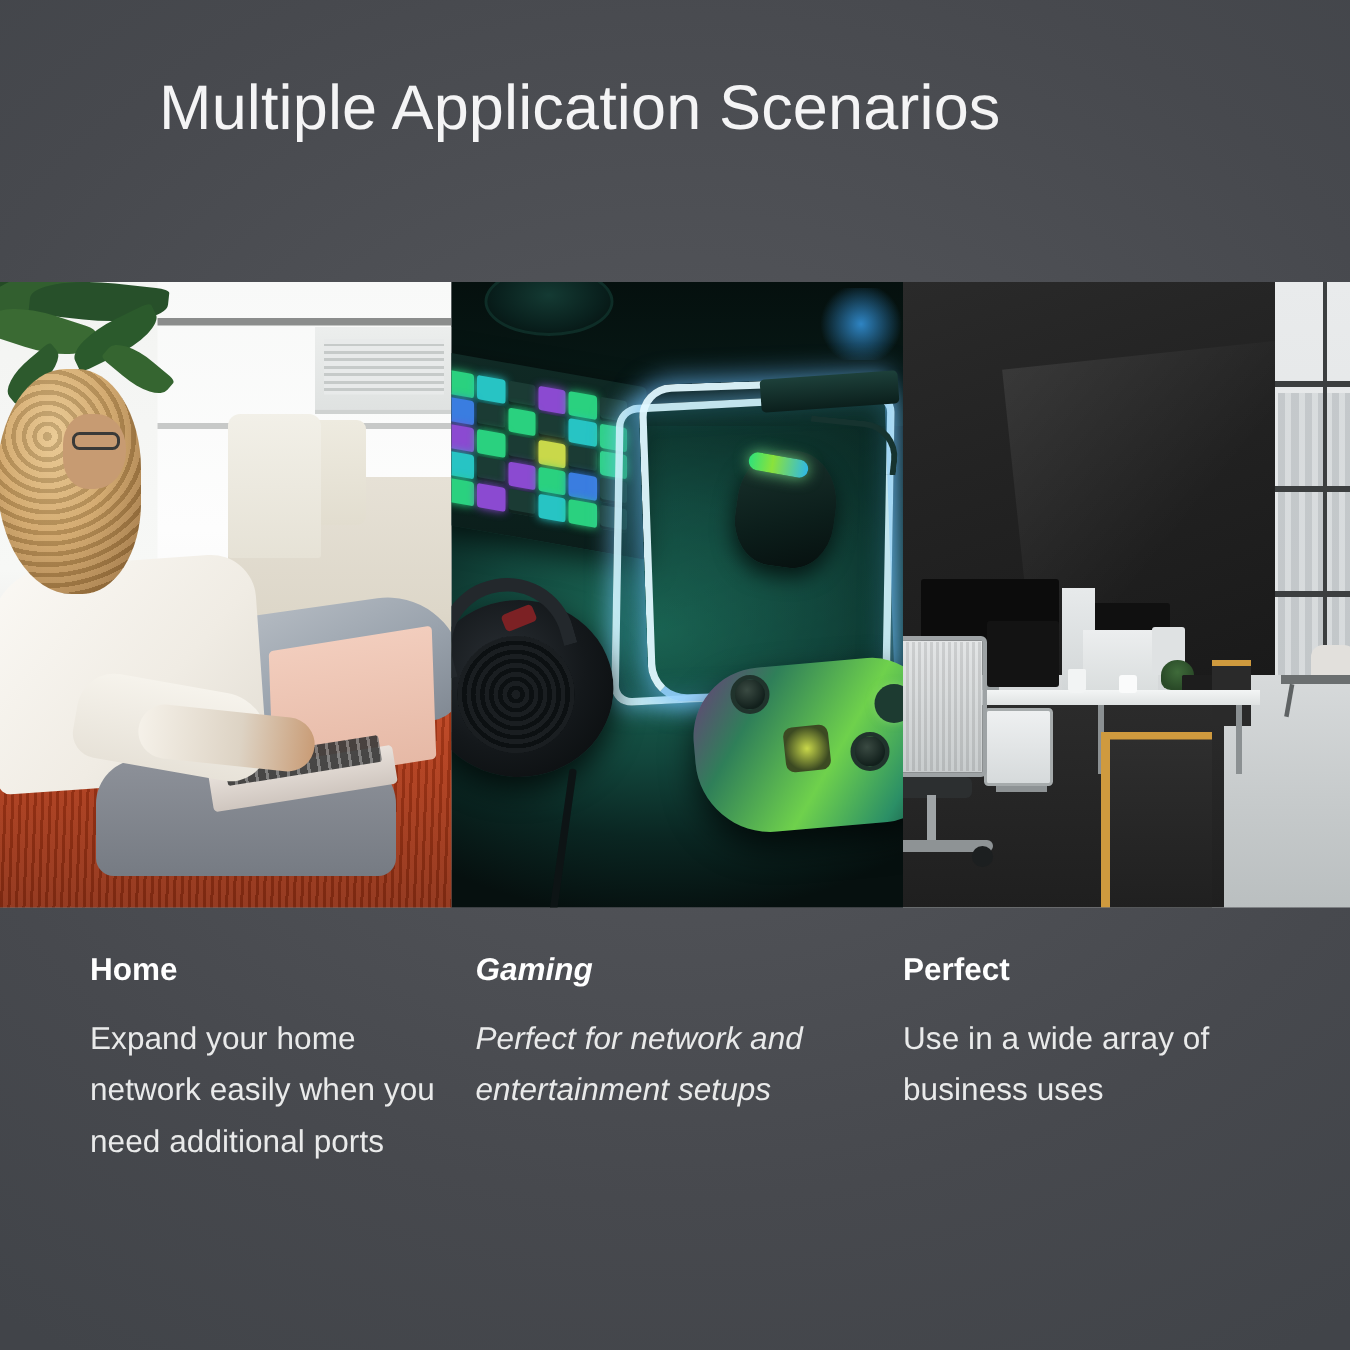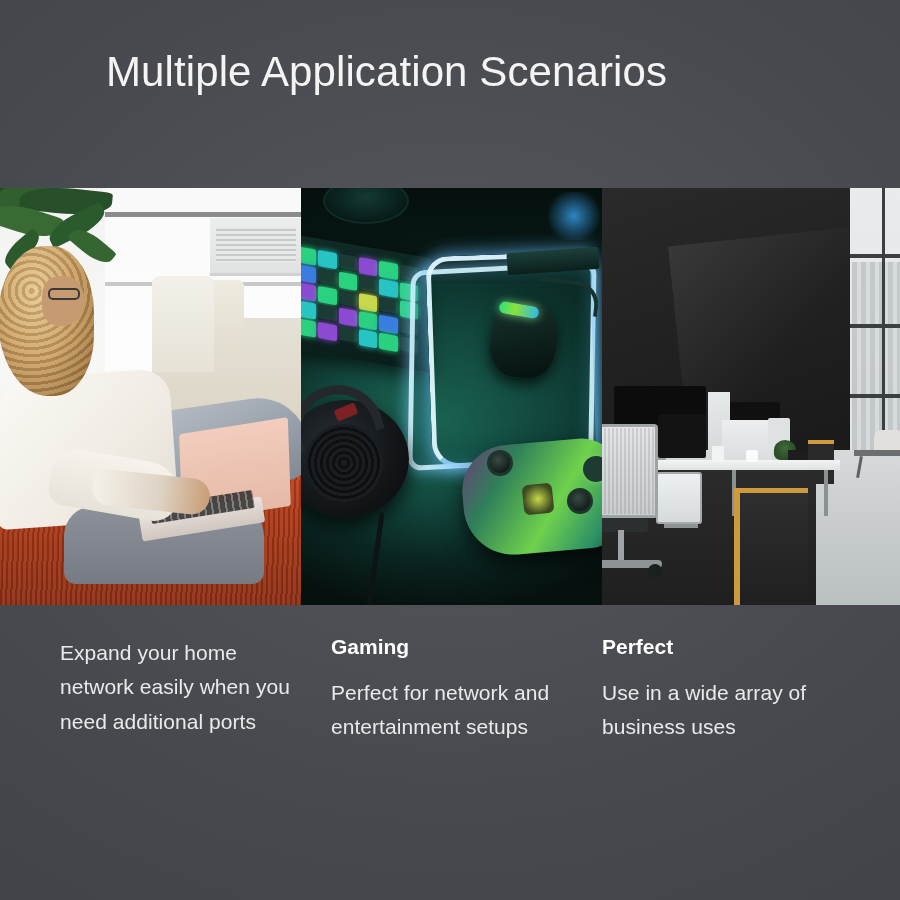--- a/index.html
+++ b/index.html
@@ -459,21 +459,21 @@
   }
 
   
   .captions {
     position:absolute;
     left:0; top:636px;
     width:900px; height:230px;
   }
   .col { position:absolute; top:0; }
   .col.c0 { left:60px;  width:250px; }
-  .col.c1 { left:331px; width:250px; }
+  .col.c1 { left:317px; width:250px;font-style:italic; }
   .col.c2 { left:602px; width:250px; }
 
   .col-title {
     font-size:21px;
     font-weight:700;
     color:#ffffff;
     line-height:1;
     margin-bottom:19px;
     white-space:nowrap;
   }
@@ -626,20 +626,21 @@
 
         <div class="wheel w2"></div>
       </div>
     </div>
 
   </div>
 
   <div class="captions">
 
     <div class="col c0">
+      <div class="col-title">Home</div>
       <div class="col-body">Expand your home network easily when you need additional ports</div>
     </div>
 
     <div class="col c1">
       <div class="col-title">Gaming</div>
       <div class="col-body">Perfect for network and entertainment setups</div>
     </div>
 
     <div class="col c2">
       <div class="col-title">Perfect</div>

